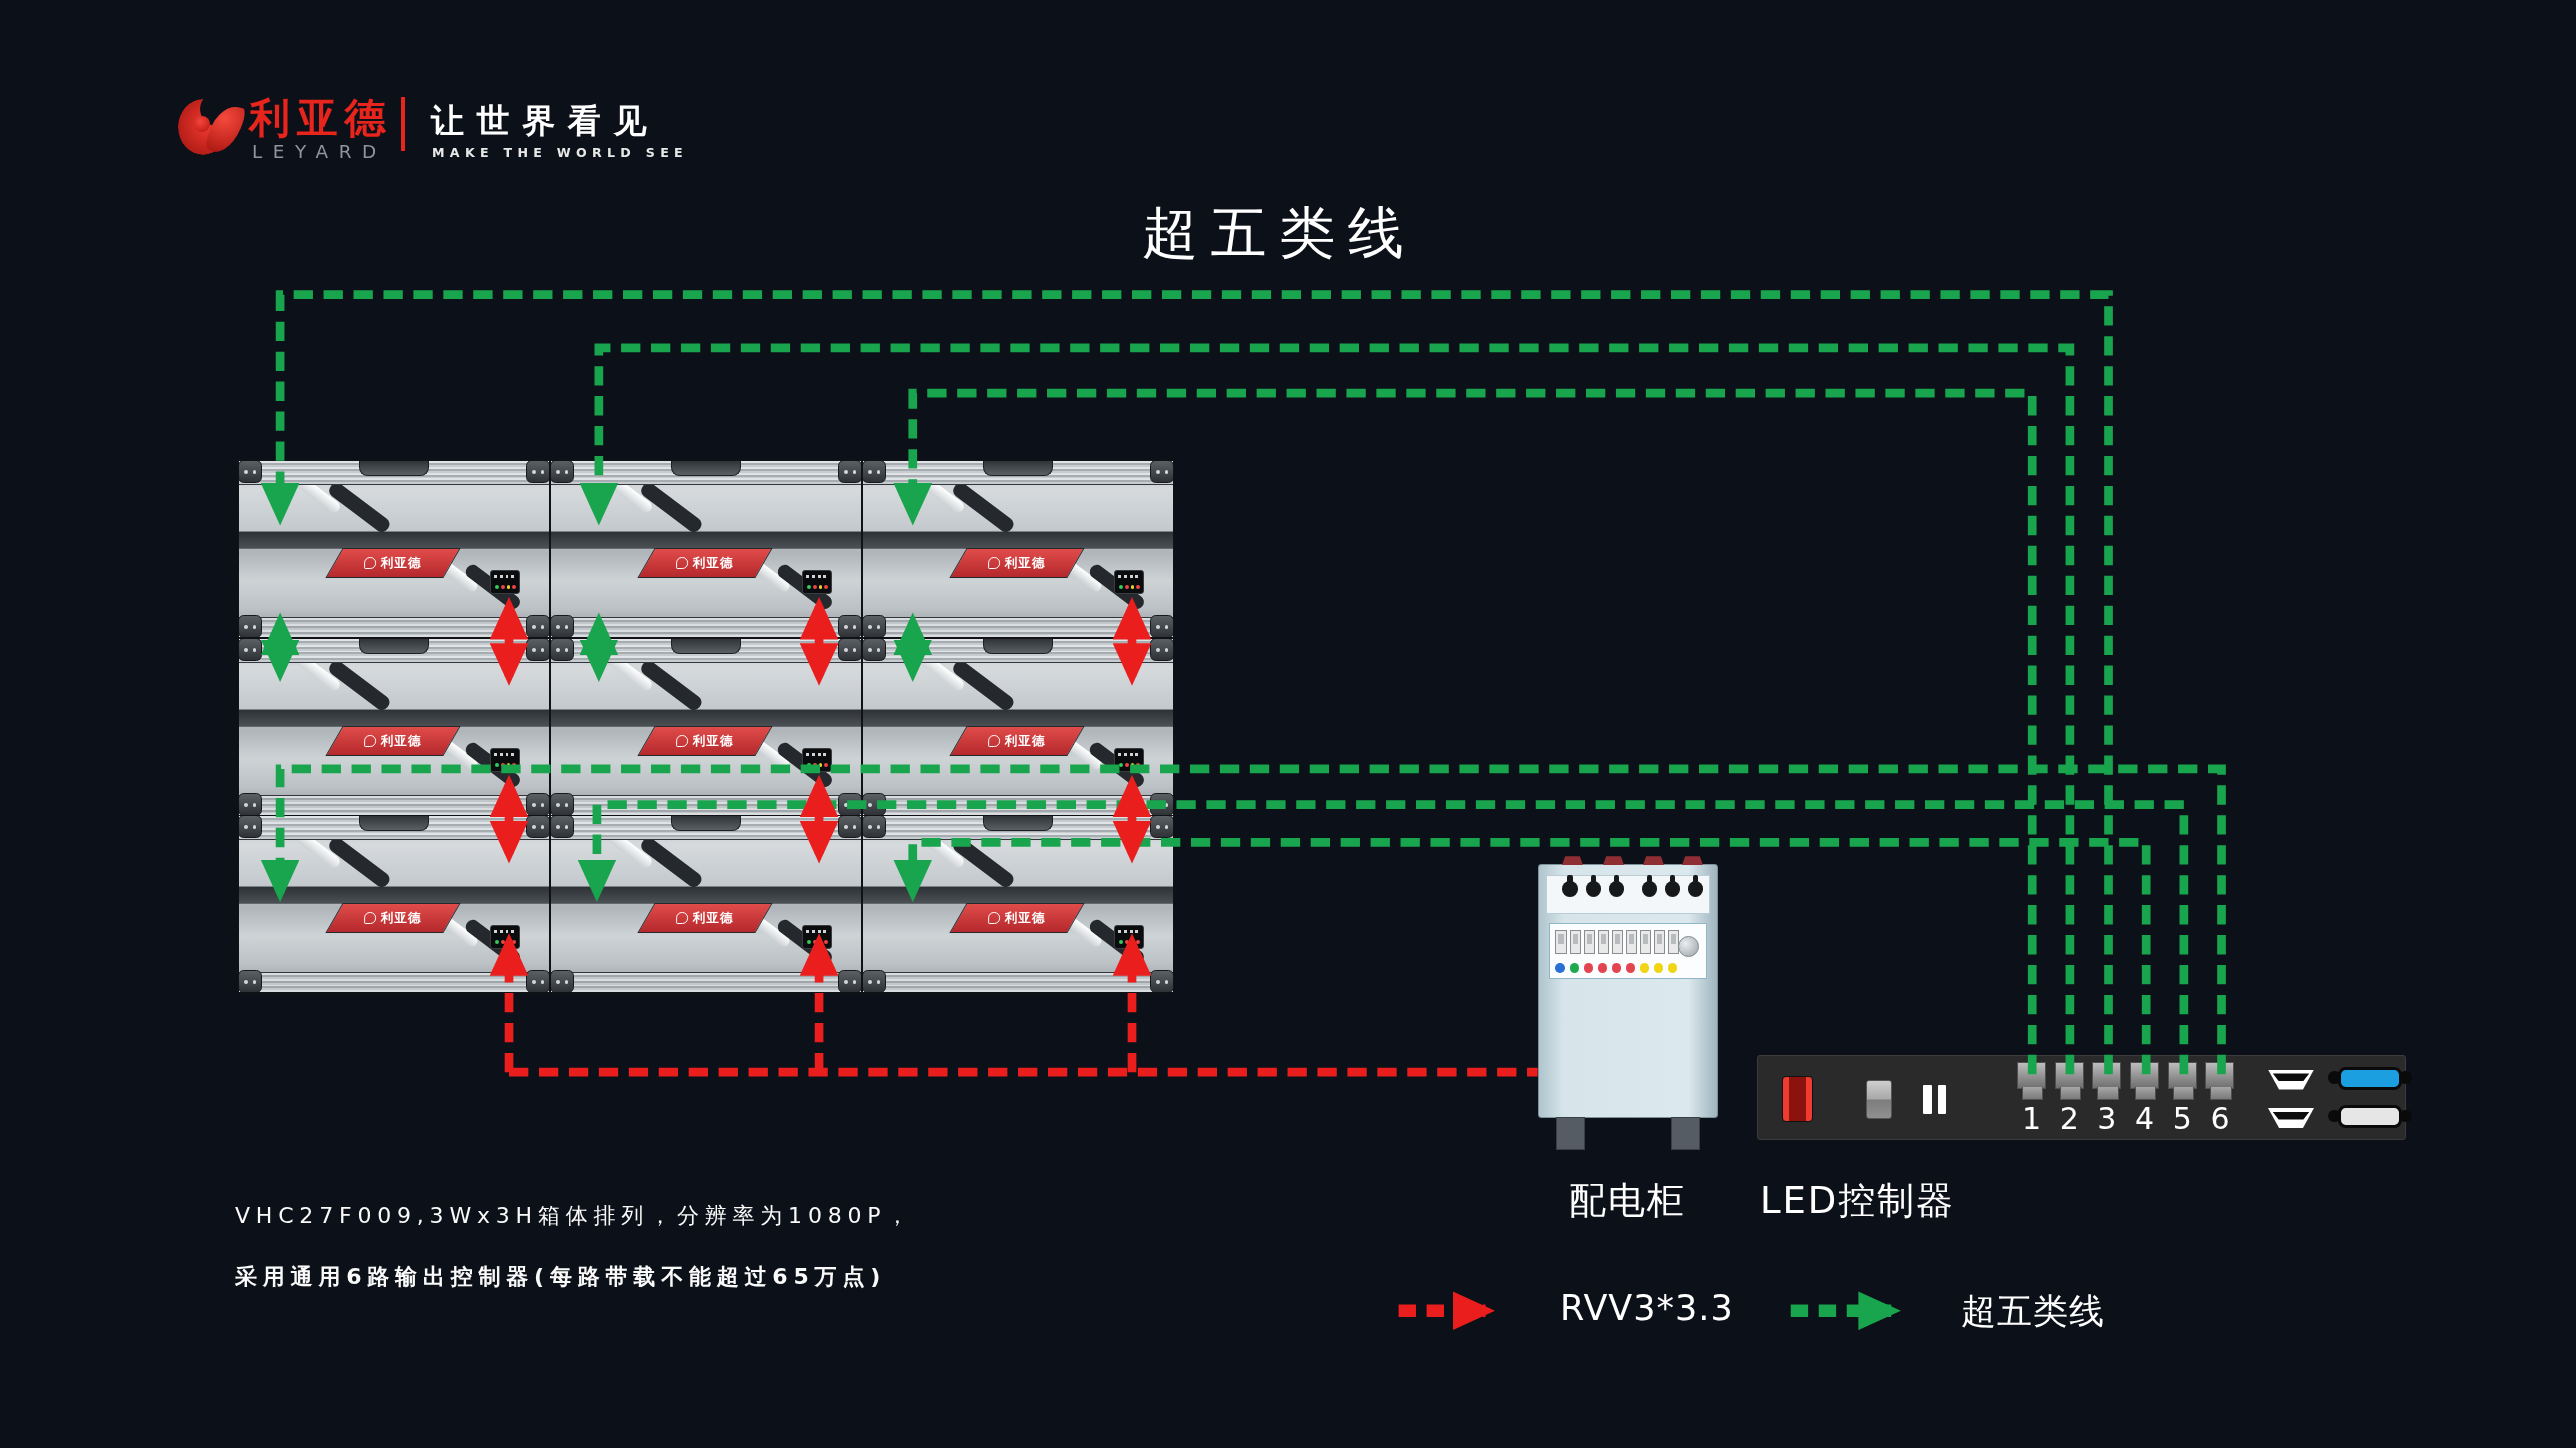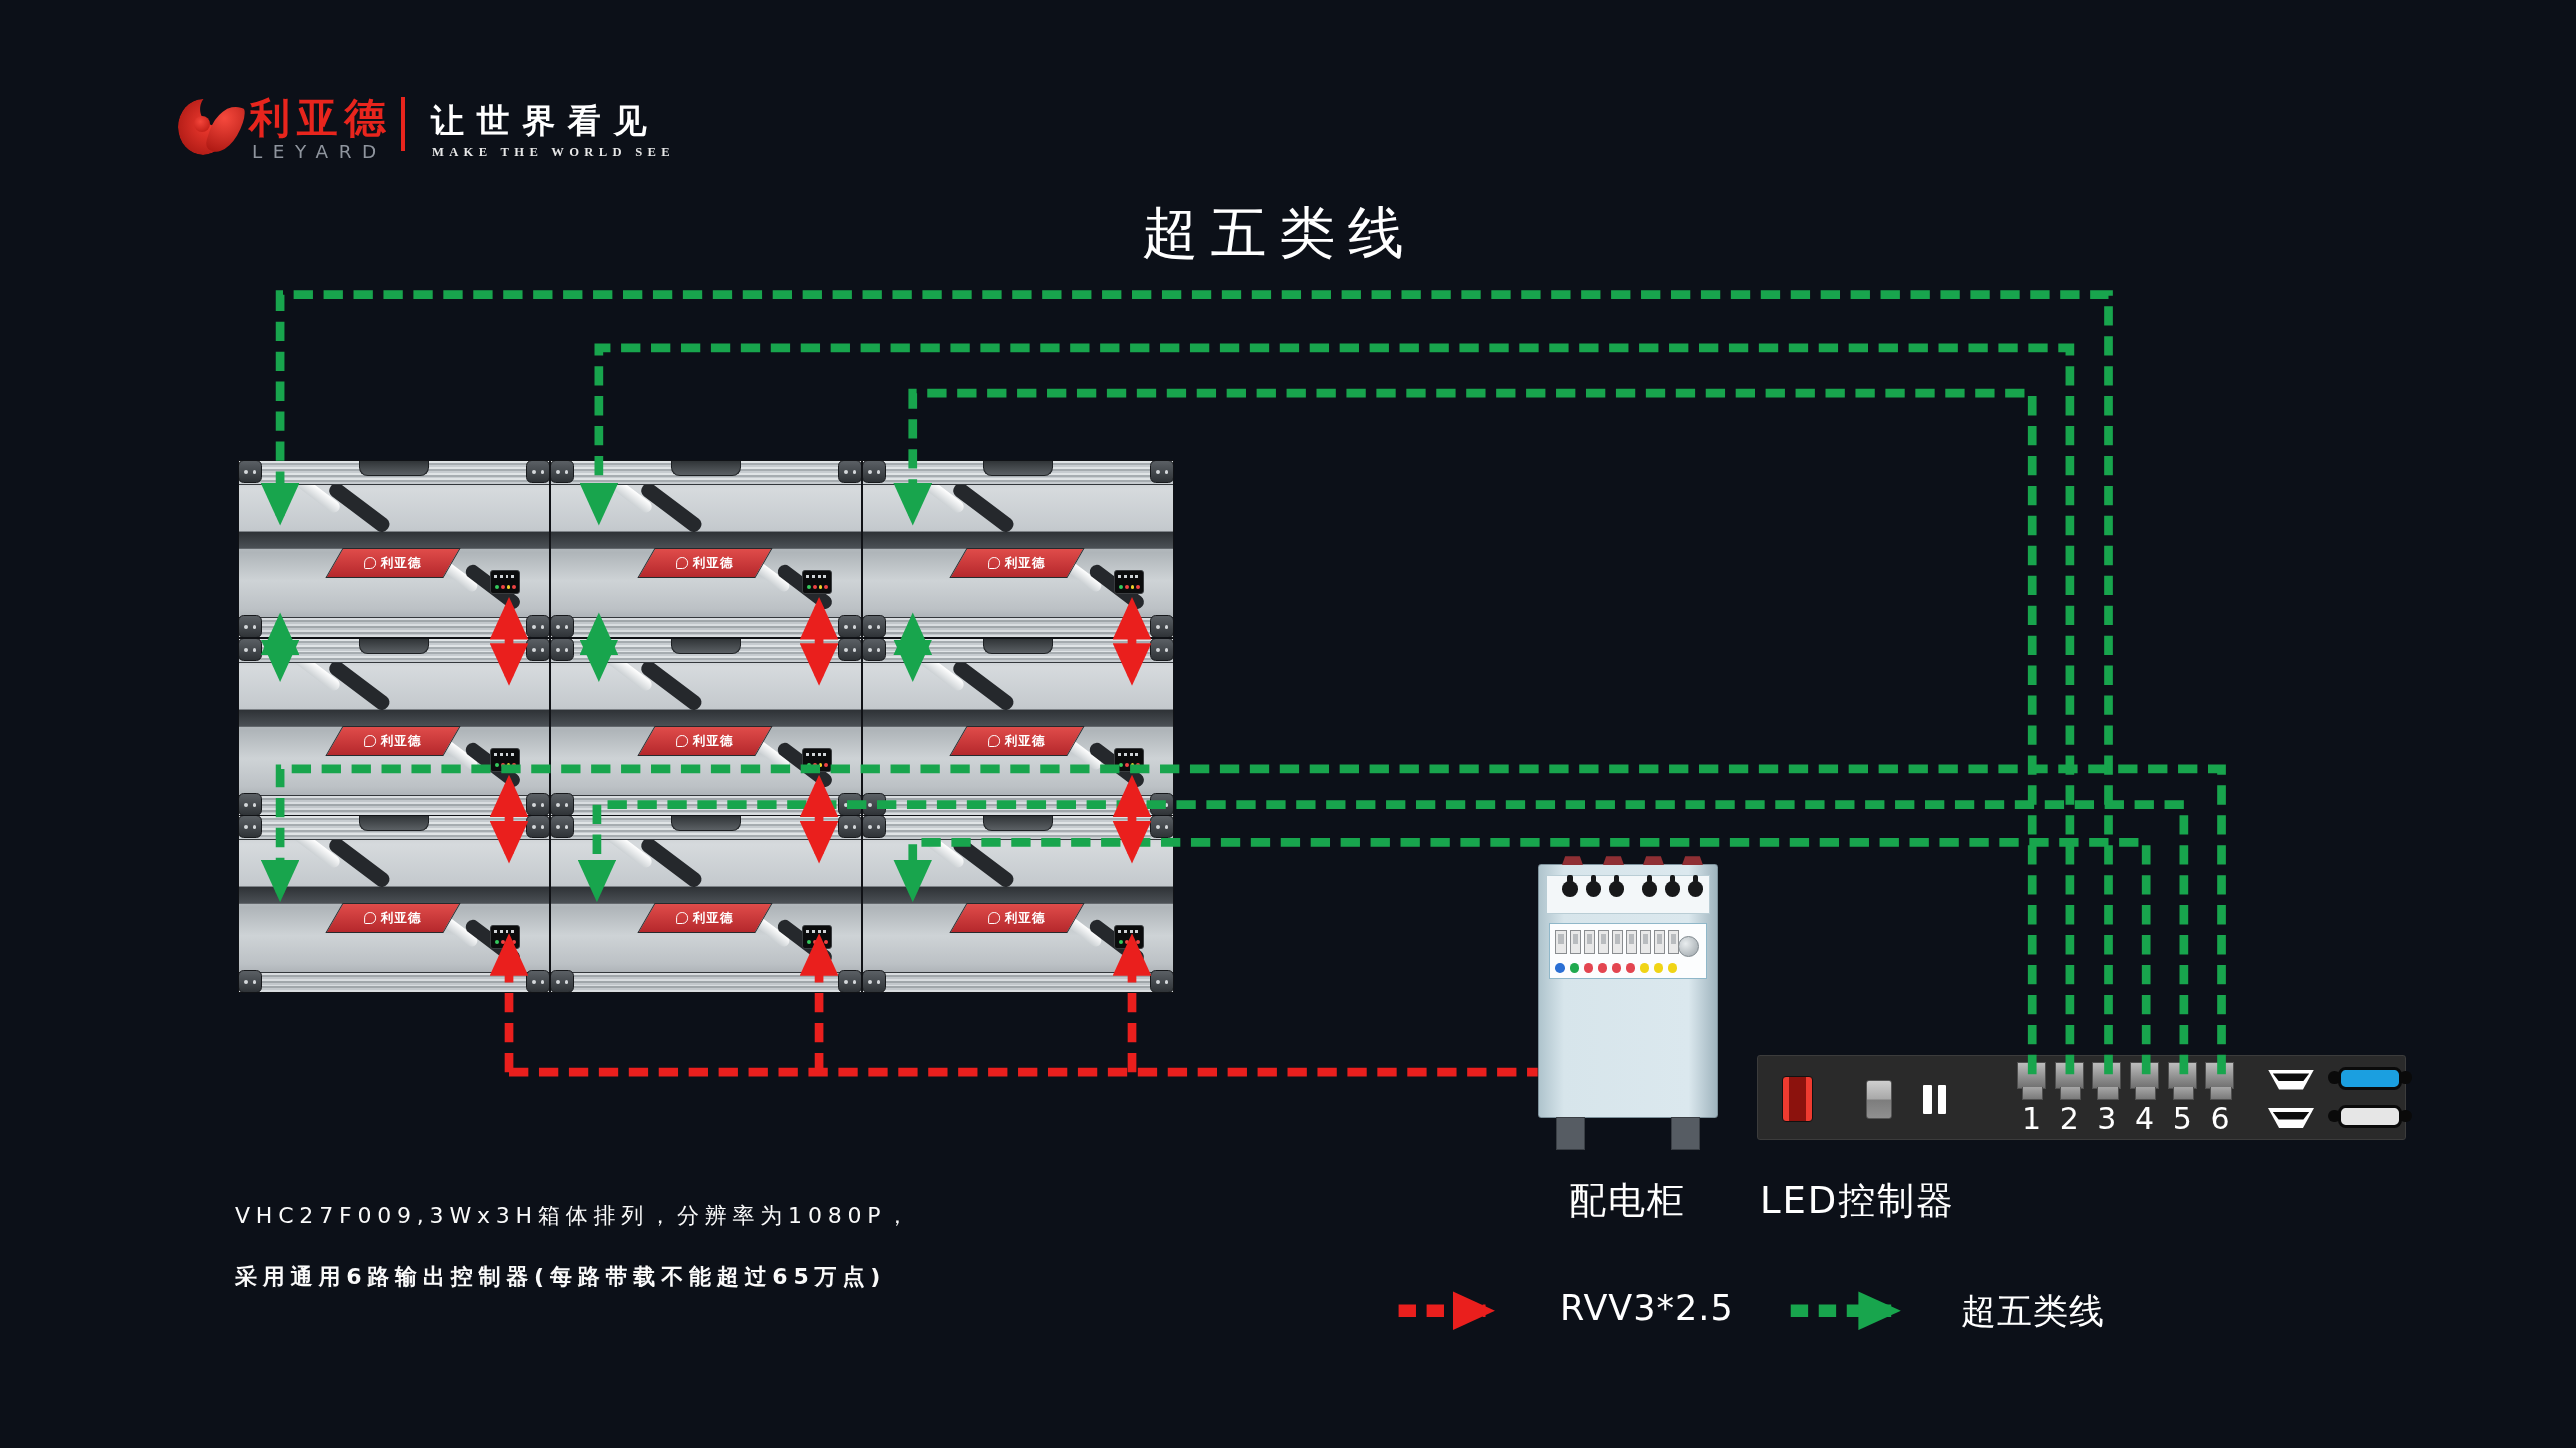--- a/index.html
+++ b/index.html
@@ -18,21 +18,21 @@
             mask:radial-gradient(circle at 78% 18%,transparent 16.4px,#000 17.4px);}
   .lg-dot{position:absolute;left:15.5px;top:27px;width:16.4px;height:16.4px;border-radius:50%;
     background:radial-gradient(circle at 40% 35%,#f4453a,#b5150f);}
   .lg-leaf{position:absolute;left:33px;top:15.5px;width:29px;height:50px;
     background:radial-gradient(circle at 35% 30%,#f6493d,#a6130e);
     border-radius:85% 15% 75% 25% / 70% 30% 80% 20%;transform:rotate(18deg);}
   .lg-cn{position:absolute;left:71px;top:5.8px;font-size:41px;font-weight:bold;color:var(--brand);letter-spacing:6.8px;}
   .lg-en{position:absolute;left:74px;top:56px;font-size:18.4px;font-weight:normal;color:#8f959e;letter-spacing:10.6px;}
   .lg-bar{position:absolute;left:223px;top:11.6px;width:3.9px;height:54px;background:var(--brand);}
   .sl-cn{position:absolute;left:253px;top:13.5px;font-size:33px;font-weight:bold;color:#fff;letter-spacing:12.6px;}
-  .sl-en{position:absolute;left:254px;top:60px;font-size:12.6px;font-weight:bold;color:#e8e8e8;letter-spacing:5.3px;font-family:Liberation Serif, serif;}
+  .sl-en{position:absolute;left:254px;top:60px;font-size:12.6px;font-weight:bold;color:#e8e8e8;letter-spacing:5.3px;}
 
   .title{position:absolute;left:1142px;top:196px;font-size:56px;color:#fff;letter-spacing:12.6px;font-weight:500;}
 
   
   .grid{position:absolute;left:238px;top:460px;width:936px;height:533px;}
   .cab{position:absolute;width:312px;height:178px;border:1px solid #101216;overflow:hidden;
     background:linear-gradient(180deg,#b3b8bc,#d6dadd 16%,#c5cace 38%,#afb5b9 52%,#ced3d6 68%,#bcc1c5 84%,#8e949a);}
   .cab-top{position:absolute;left:0;top:0;right:0;height:24px;border-bottom:1.9px solid #33373b;
     background:repeating-linear-gradient(180deg,#e0e4e6 0 1.9px,#a6acb0 1.9px 3.9px,#c7ccd0 3.9px 5.8px);}
   .cab-bot{position:absolute;left:0;bottom:0;right:0;height:20px;border-top:1.9px solid #33373b;
@@ -429,21 +429,21 @@
   <div class="pill p1"></div>
   <div class="pill p2"></div>
 </div>
 
 <div class="dev-label lbl-pdc">配电柜</div>
 <div class="dev-label lbl-ctrl">LED控制器</div>
 
 <div class="note note1">VHC27F009,3Wx3H箱体排列，分辨率为1080P，</div>
 <div class="note note2">采用通用6路输出控制器(每路带载不能超过65万点)</div>
 
-<div class="legend-text leg-red">RVV3*2.5</div>
+<div class="legend-text leg-red">RVV3*3.3</div>
 <div class="legend-text leg-green">超五类线</div>
 
 <svg class="wires" viewBox="0 0 2667 1500">
   <defs>
     <marker id="ag" orient="auto" markerUnits="userSpaceOnUse" markerWidth="44" markerHeight="40" refX="34" refY="20">
       <path d="M0,0 L44,20 L0,40 Z" fill="#18a54d"></path>
     </marker>
     <marker id="agr" orient="auto-start-reverse" markerUnits="userSpaceOnUse" markerWidth="44" markerHeight="40" refX="34" refY="20">
       <path d="M0,0 L44,20 L0,40 Z" fill="#18a54d"></path>
     </marker>

